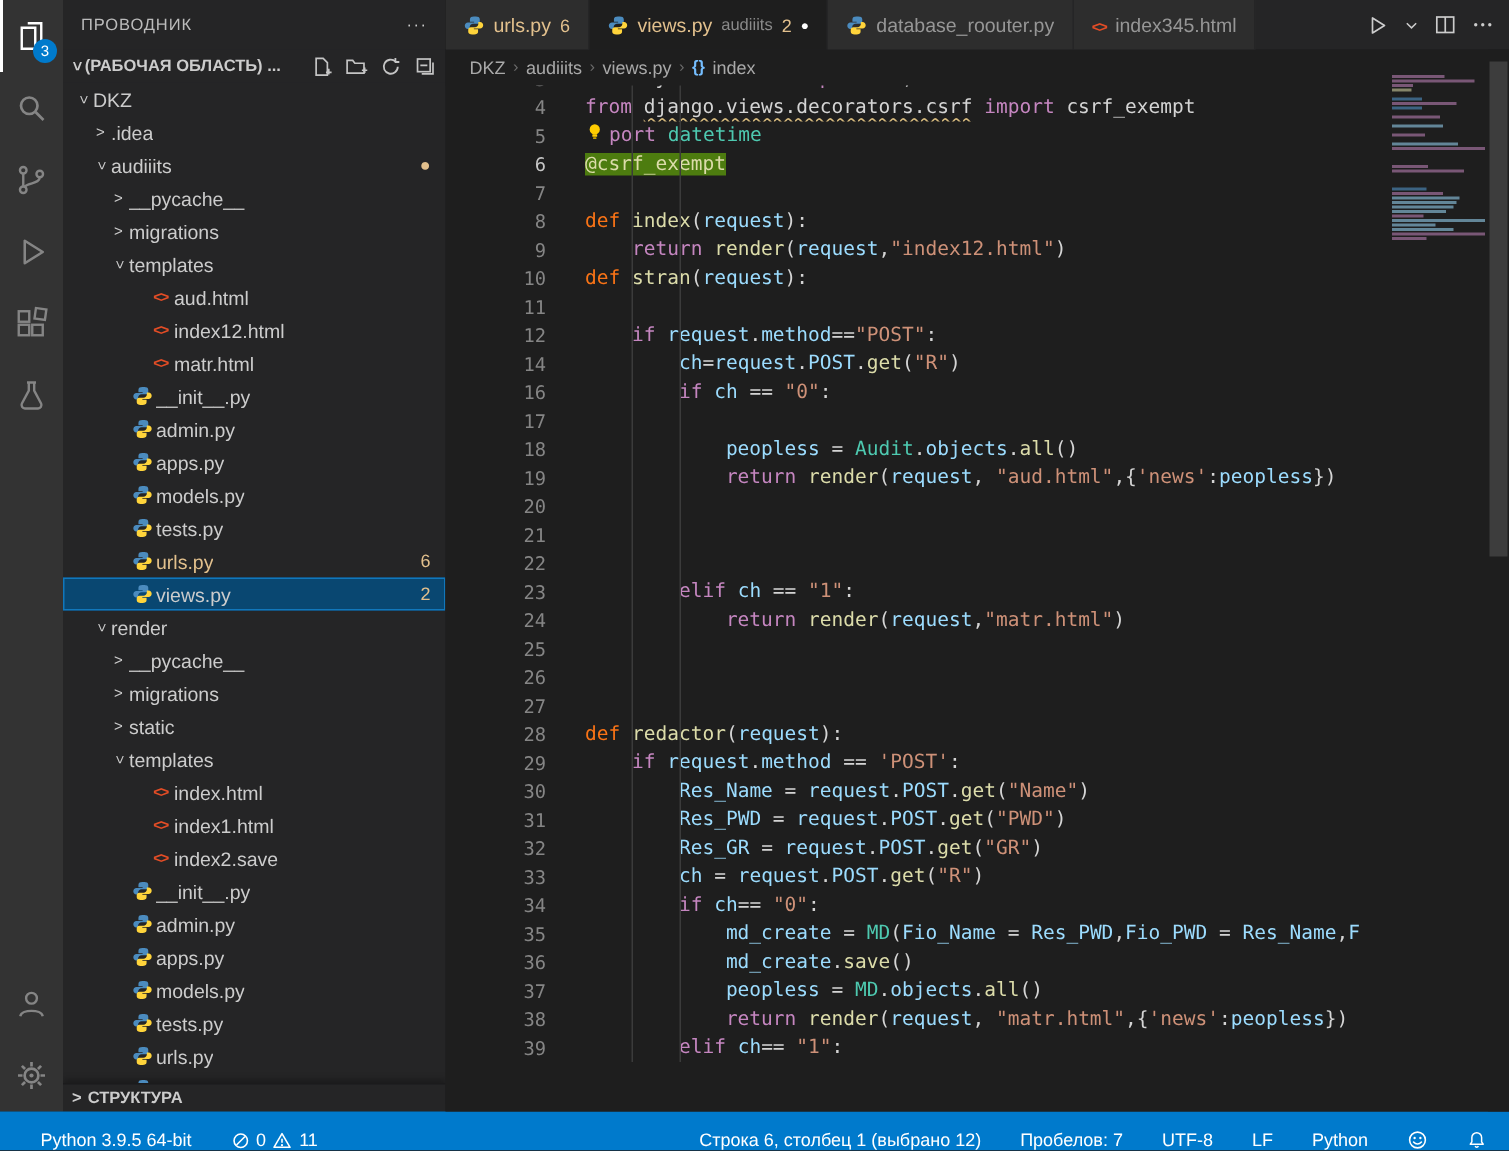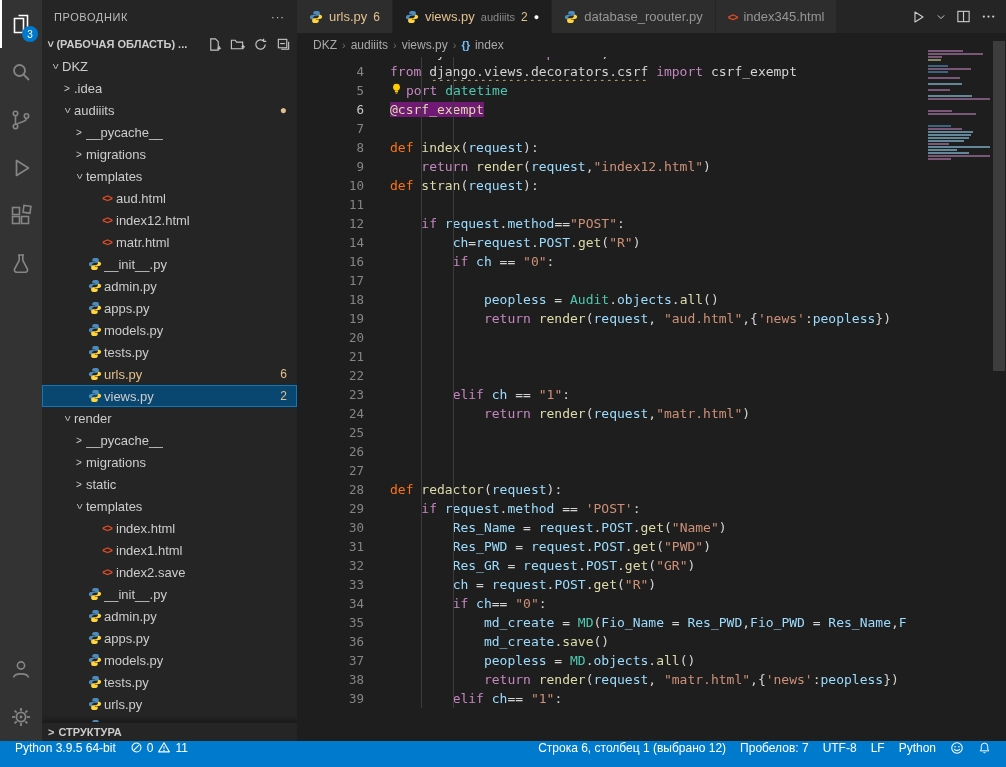--- a/index.html
+++ b/index.html
@@ -63,32 +63,32 @@
   .code-wrap { position:absolute; top:57px; left:0; right:14px; bottom:0; overflow:hidden; }
   .lines { position:relative; margin-top:-14px; font-family:"DejaVu Sans Mono", monospace; font-size:13px; }
   .guide { position:absolute; top:0; bottom:0; width:1px; background:#3b3b3b; }
   .cl { height:19px; line-height:19px; display:flex; white-space:pre; }
   .ln { flex:0 0 93px; text-align:right; padding-right:26px; color:#858585; font-size:12.5px; }
   .ln.cur { color:#c6c6c6; }
   .lc { flex:1; overflow:hidden; }
   .tk-kw{color:#c586c0}.tk-def{color:#f97316}.tk-fn{color:#dcdcaa}.tk-str{color:#ce9178}
   .tk-var{color:#9cdcfe}.tk-cls{color:#4ec9b0}.tk-pl{color:#d4d4d4}.tk-deco{color:#dcdcaa}
   .tk-warn{color:#d4d4d4; text-decoration:underline wavy #d7ba7d; text-underline-offset:3px; text-decoration-thickness:1px;}
-  .sel-bg{ background:#701a75; }
+  .sel-bg{ background:#4d7c0f; }
   .bulb { display:inline-block; width:16px; }
 
   .minimap { position:absolute; top:50px; right:14px; width:64px; bottom:0; cursor:pointer; }
   .mm-bar { height:2px; margin-bottom:1px; opacity:.55; }
   .vscroll { position:absolute; top:33px; right:0; width:14px; bottom:0; background:#1e1e1e; }
   .vthumb { position:absolute; top:8px; left:1px; width:12px; height:330px; background:rgba(121,121,121,.35); cursor:pointer; }
 
   
   .statusbar { grid-row:2; grid-column:1 / 4; background:#007acc; color:#ffffff; font-size:12px;
     display:flex; align-items:center; padding:0 8px; }
-  .st-item { display:flex; align-items:flex-start; gap:4px; padding:0 7px; height:26px; cursor:pointer; }
+  .st-item { display:flex; align-items:flex-end; gap:4px; padding:0 7px; height:26px; cursor:pointer;margin-left:12px; }
   .st-right { margin-left:auto; display:flex; align-items:center; }
   .st-ic { display:flex; align-items:center; }
 
   svg { display:block; }
 </style>
 </head>
 <body>
 
 <div class="app">
 

